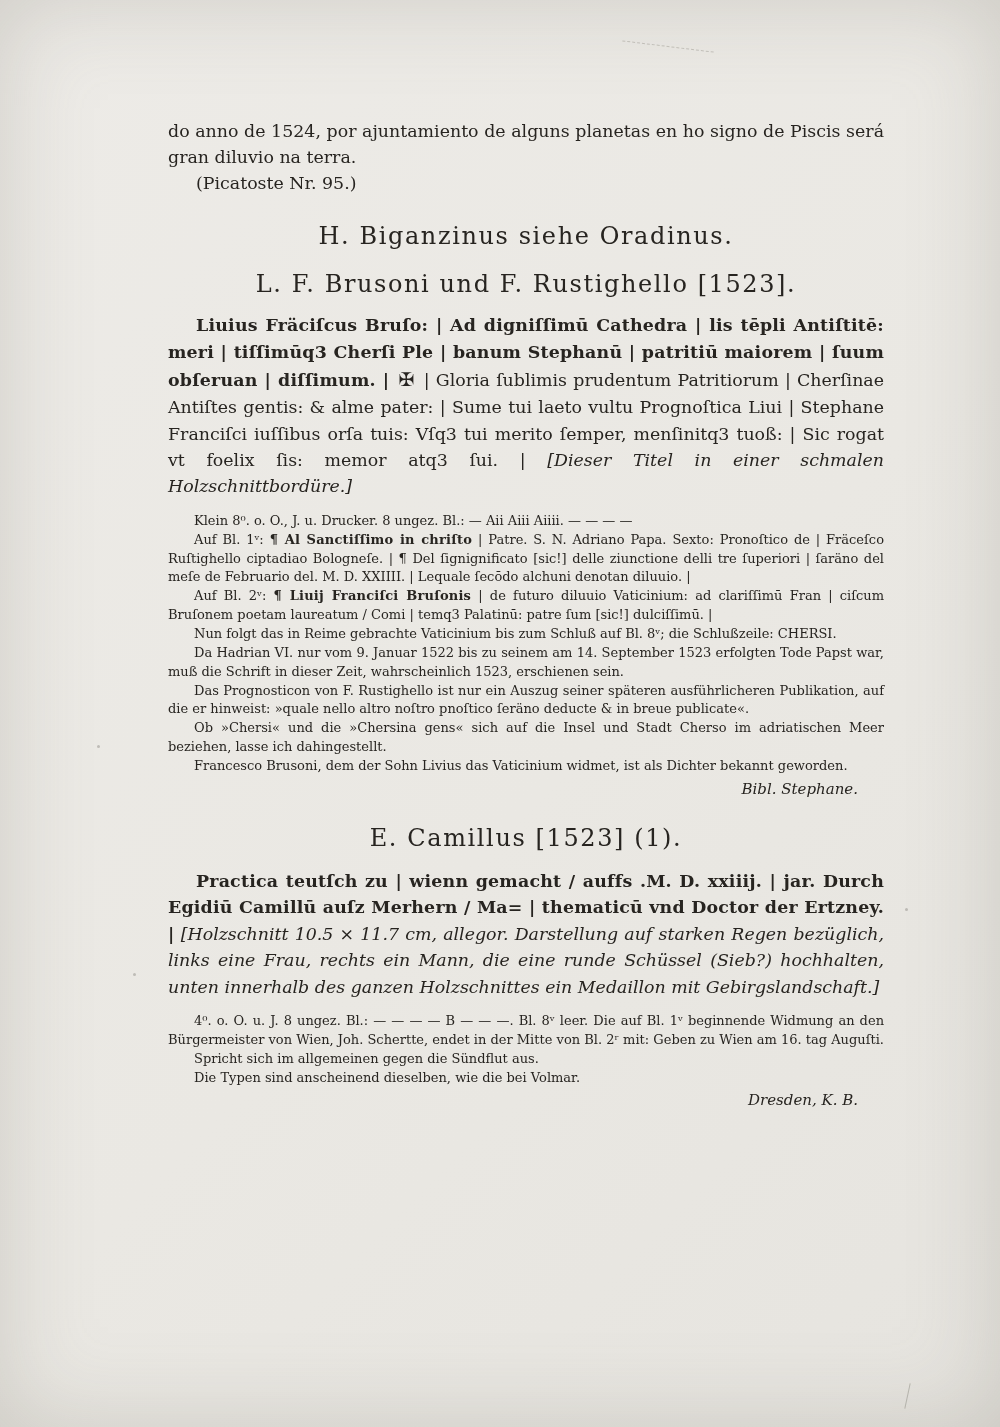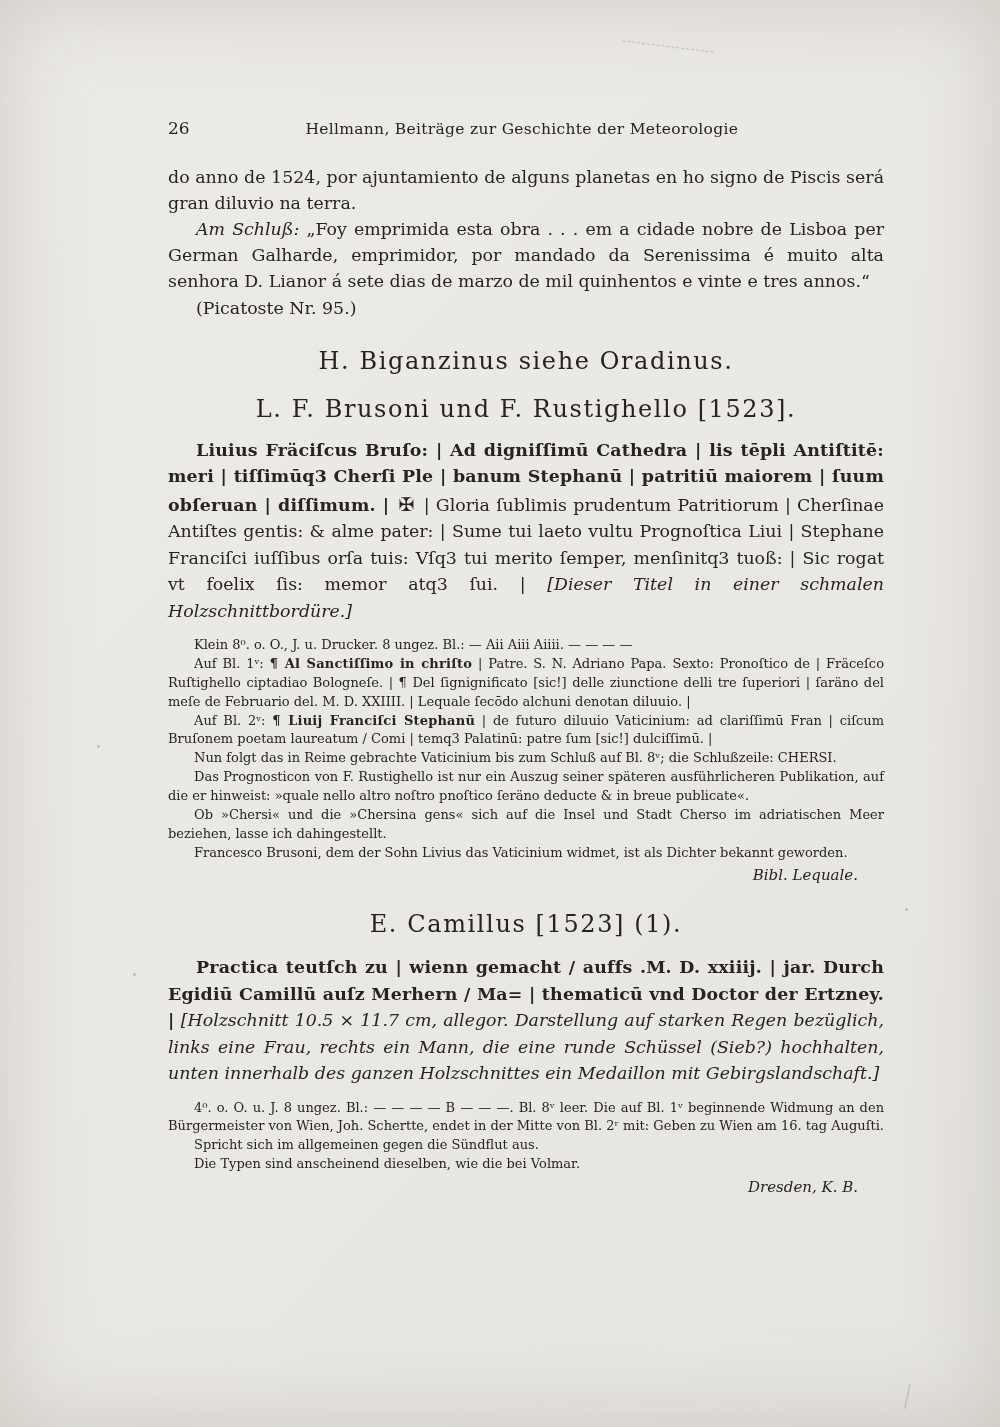--- a/index.html
+++ b/index.html
@@ -98,48 +98,44 @@
 <div class="page">
 
   <div class="fold-mark"></div>
   <div class="edge-mark"></div>
   <div class="speck s1"></div>
   <div class="speck s2"></div>
   <div class="speck s3"></div>
 
   <div class="column">
 
-    <header class="running-head">
-      <span class="pagenum">26</span>
-      <span class="runtitle">Hellmann, Beiträge zur Geschichte der Meteorologie</span>
-    </header>
 
     <p class="p noindent">do anno de 1524, por ajuntamiento de alguns planetas en ho signo de Piscis será gran diluvio na terra.</p>
 
-    <p class="p"><span class="ital">Am Schluß:</span> <span>„Foy emprimida esta obra . . . em a cidade nobre de Lisboa per German Galharde, emprimidor, por mandado da Serenissima é muito alta senhora D. Lianor á sete dias de marzo de mil quinhentos e vinte e tres annos.“</span></p>
 
     <p class="p">(Picatoste Nr. 95.)</p>
 
     <h2 class="heading">H. Biganzinus siehe Oradinus.</h2>
 
     <h2 class="heading tight">L. F. Brusoni und F. Rustighello [1523].</h2>
 
     <p class="p loose"><span class="fraktur">Liuius Fräciſcus Bruſo: | Ad digniſſimū Cathedra | lis tēpli Antiſtitē: meri | tiſſimūq3 Cherſi Ple | banum Stephanū | patritiū maiorem | ſuum obſeruan | diſſimum. |</span> <span class="cross">✠</span> <span>| Gloria ſublimis prudentum Patritiorum | Cherſinae Antiſtes gentis: &amp; alme pater: | Sume tui laeto vultu Prognoſtica Liui | Stephane Franciſci iuſſibus orſa tuis: Vſq3 tui merito ſemper, menſinitq3 tuoß: | Sic rogat vt foelix ſis: memor atq3 ſui. |</span> <span class="ital">[Dieser Titel in einer schmalen Holzschnittbordüre.]</span></p>
 
     <div class="smallblock">
       <p class="sp flat">Klein 8⁰. o. O., J. u. Drucker. 8 ungez. Bl.: — Aii Aiii Aiiii. — — — —</p>
       <p class="sp"><span>Auf Bl. 1ᵛ:</span> <span class="fraktur">¶ Al Sanctiſſimo in chriſto</span> <span>| Patre. S. N. Adriano Papa. Sexto: Pronoſtico de | Fräceſco Ruſtighello ciptadiao Bologneſe. | ¶ Del ſignignificato [sic!] delle ziunctione delli tre ſuperiori | ſaräno del meſe de Februario del. M. D. XXIIII. | Lequale ſecōdo alchuni denotan diluuio. |</span></p>
-      <p class="sp"><span>Auf Bl. 2ᵛ:</span> <span class="fraktur">¶ Liuij Franciſci Stephanū</span> <span>| de futuro diluuio Vaticinium: ad clariſſimū Fran | ciſcum Bruſonem poetam laureatum / Comi | temq3 Palatinū: patre ſum [sic!] dulciſſimū. |</span></p>
+      <p class="sp"><span>Auf Bl. 2ᵛ:</span> <span class="fraktur">¶ Liuij Franciſci Bruſonis</span> <span>| de futuro diluuio Vaticinium: ad clariſſimū Fran | ciſcum Bruſonem poetam laureatum / Comi | temq3 Palatinū: patre ſum [sic!] dulciſſimū. |</span></p>
       <p class="sp">Nun folgt das in Reime gebrachte Vaticinium bis zum Schluß auf Bl. 8ᵛ; die Schlußzeile: CHERSI.</p>
+      <p class="sp">Da Hadrian VI. nur vom 9. Januar 1522 bis zu seinem am 14. September 1523 erfolgten Tode Papst war, muß die Schrift in dieser Zeit, wahrscheinlich 1523, erschienen sein.</p>
       <p class="sp">Das Prognosticon von F. Rustighello ist nur ein Auszug seiner späteren ausführlicheren Publikation, auf die er hinweist: »quale nello altro noſtro pnoſtico ſeräno deducte &amp; in breue publicate«.</p>
       <p class="sp">Ob »Chersi« und die »Chersina gens« sich auf die Insel und Stadt Cherso im adriatischen Meer beziehen, lasse ich dahingestellt.</p>
       <p class="sp">Francesco Brusoni, dem der Sohn Livius das Vaticinium widmet, ist als Dichter bekannt geworden.</p>
     </div>
 
-    <p class="sig">Bibl. Lequale.</p>
+    <p class="sig">Bibl. Stephane.</p>
 
     <h2 class="heading">E. Camillus [1523] (1).</h2>
 
     <p class="p loose"><span class="fraktur">Practica teutſch zu | wienn gemacht / auffs .M. D. xxiiij. | jar. Durch Egidiū Camillū auſz Merhern / Ma= | thematicū vnd Doctor der Ertzney. |</span> <span class="ital">[Holzschnitt 10.5 × 11.7 cm, allegor. Darstellung auf starken Regen bezüglich, links eine Frau, rechts ein Mann, die eine runde Schüssel (Sieb?) hochhalten, unten innerhalb des ganzen Holzschnittes ein Medaillon mit Gebirgslandschaft.]</span></p>
 
     <div class="smallblock">
       <p class="sp">4⁰. o. O. u. J. 8 ungez. Bl.: — — — — B — — —. Bl. 8ᵛ leer. Die auf Bl. 1ᵛ beginnende Widmung an den Bürgermeister von Wien, Joh. Schertte, endet in der Mitte von Bl. 2ʳ mit: Geben zu Wien am 16. tag Auguſti.</p>
       <p class="sp">Spricht sich im allgemeinen gegen die Sündflut aus.</p>
       <p class="sp">Die Typen sind anscheinend dieselben, wie die bei Volmar.</p>
     </div>

